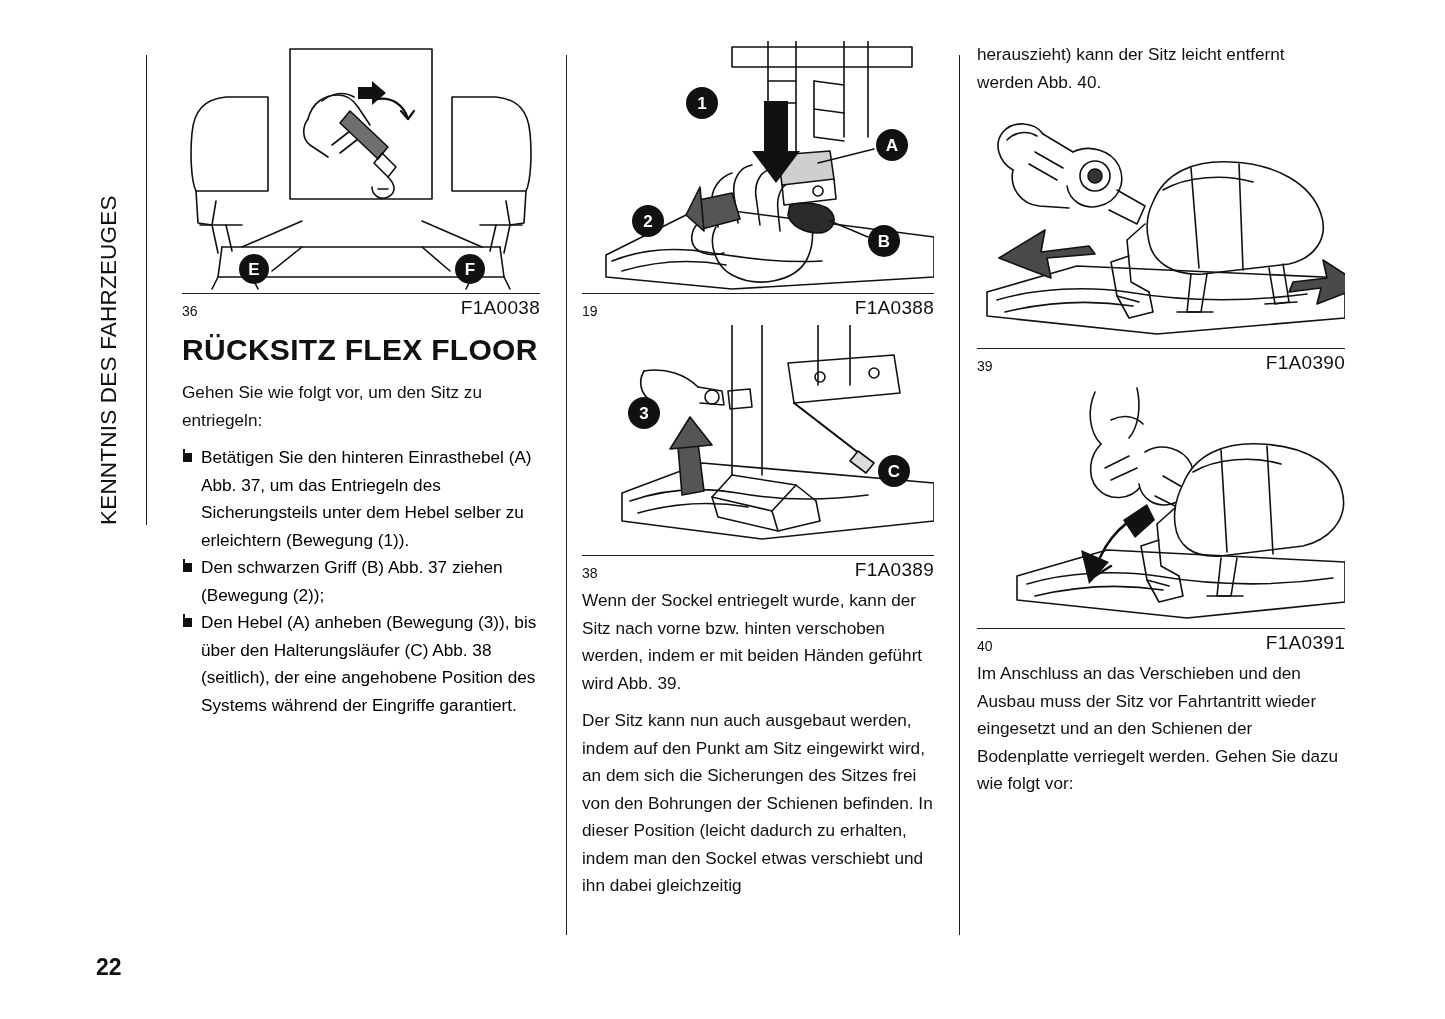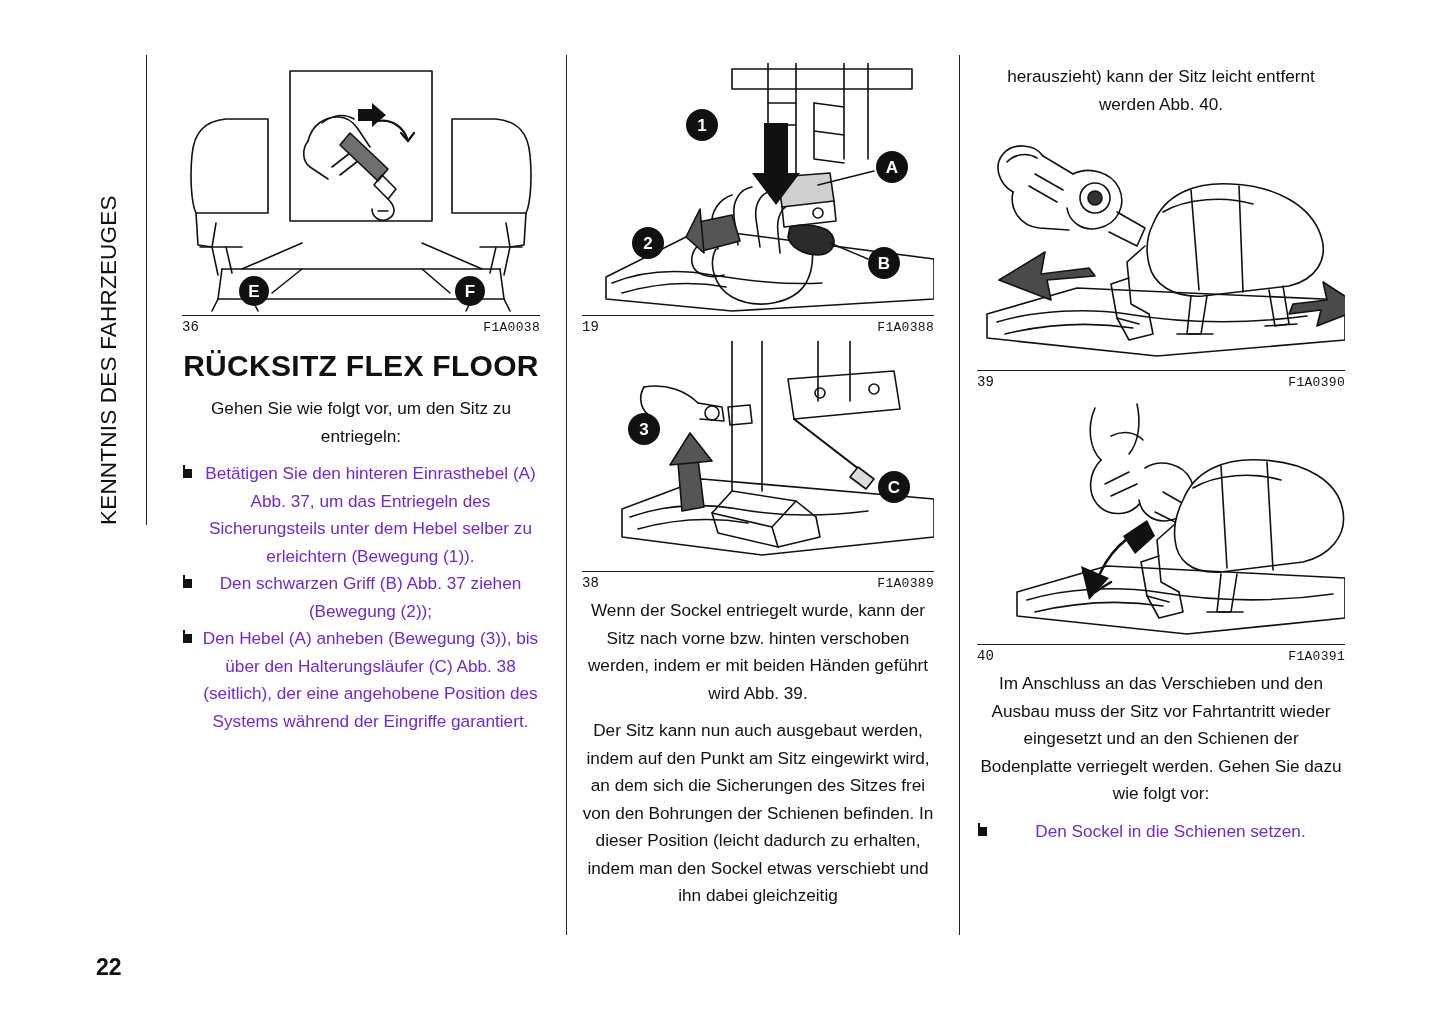--- a/index.html
+++ b/index.html
@@ -48,23 +48,22 @@
     left: 146px;
     top: 55px;
     width: 1px;
     height: 470px;
     background: #222;
   }
 
   
   .col {
     position: absolute;
-    top: 63px;
+    top: 41px;
     width: 358px;
-    text-align: center;
   }
   .col1 { left: 182px; width: 358px; }
   .col2 { left: 582px; width: 352px; }
   .col3 { left: 977px; width: 368px; }
 
   .col-divider {
     position: absolute;
     top: 55px;
     width: 1px;
     height: 880px;
@@ -85,24 +84,23 @@
   }
   .figcaption {
     display: flex;
     justify-content: space-between;
     align-items: flex-end;
     border-top: 1px solid #222;
     padding-top: 3px;
     margin-top: 2px;
     font-size: 13.5px;
     color: #111;
-    font-family: Liberation Mono, monospace;
   }
   .figcaption .num { font-size: 14px; }
-  .figcaption .code { font-size: 13px; letter-spacing: 0.3px; }
+  .figcaption .code { font-size: 19px; letter-spacing: 0.3px; }
 
   
   h2.heading {
     font-size: 30px;
     font-weight: bold;
     letter-spacing: 0.3px;
     margin: 14px 0 12px 0;
     color: #111;
   }
   p.body {
@@ -115,21 +113,21 @@
     list-style: none;
     margin: 0 0 10px 0;
     padding: 0;
   }
   ul.bullets li {
     font-size: 17.2px;
     line-height: 27.5px;
     position: relative;
     padding-left: 19px;
     margin-bottom: 0;
-    color: #6d28d9;
+    color: #000000;
   }
   ul.bullets li::before {
     content: "";
     position: absolute;
     left: 1px;
     top: 9px;
     width: 9px;
     height: 9px;
     background: #111;
   }
@@ -441,18 +439,17 @@
         </svg>
       </div>
       <div class="figcaption">
         <span class="num">40</span>
         <span class="code">F1A0391</span>
       </div>
     </div>
 
     <p class="body">Im Anschluss an das Verschieben und den Ausbau muss der Sitz vor Fahrtantritt wieder eingesetzt und an den Schienen der Bodenplatte verriegelt werden. Gehen Sie dazu wie folgt vor:</p>
     <ul class="bullets">
-      <li class="flag-bullet">Den Sockel in die Schienen setzen.</li>
     </ul>
   </div>
 
   <div class="page-number">22</div>
 </div>
 
 </body></html>

